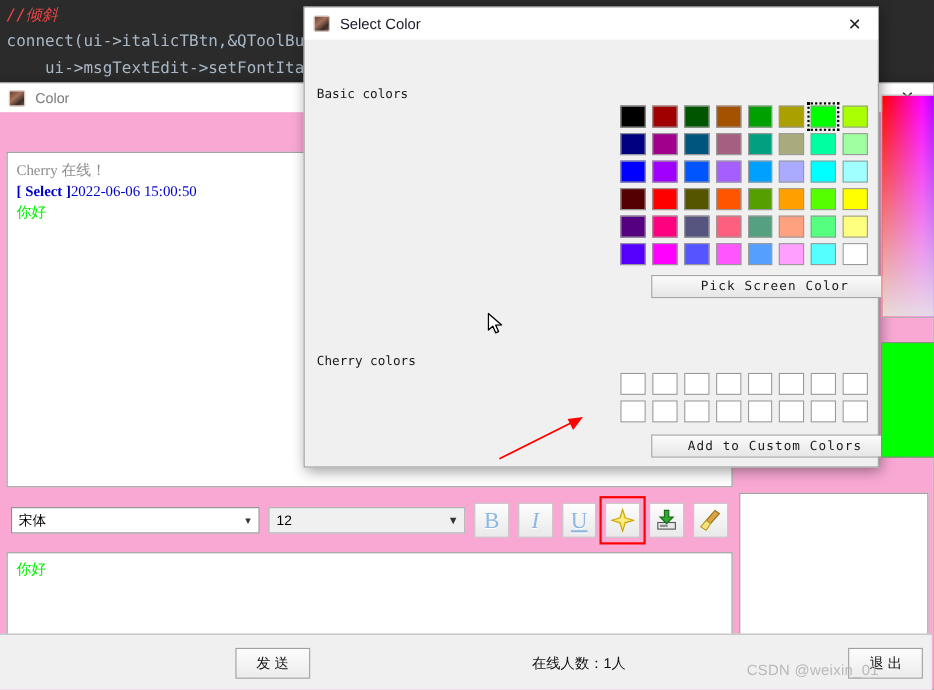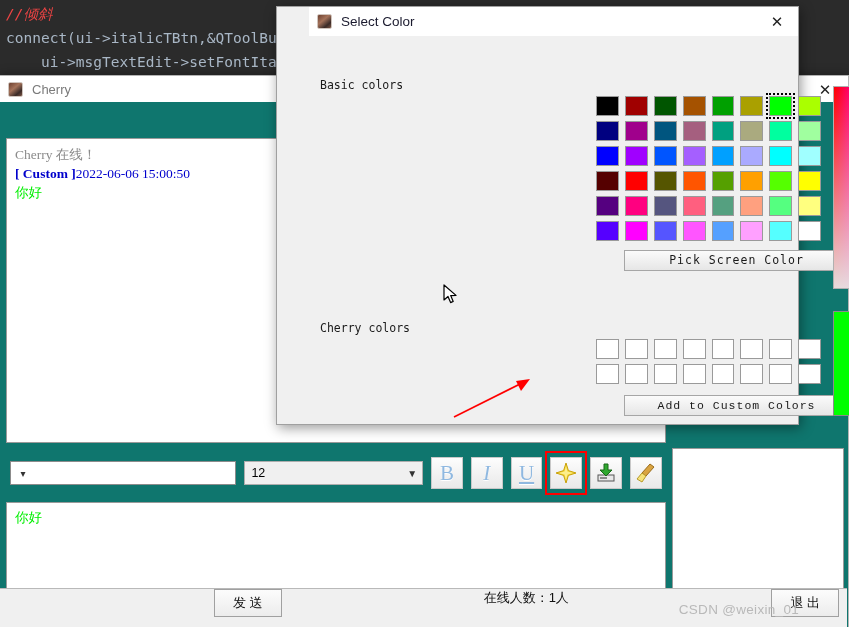--- a/index.html
+++ b/index.html
@@ -35,21 +35,21 @@
     width:15px; height:15px; border-radius:2px; flex:0 0 auto;
     background:linear-gradient(140deg,#6d4030 0%,#a4725a 40%,#3a2b28 75%,#7b5443 100%);
     border:1px solid #cfc4bd;
   }
   #cherry-title { margin-left:9px; color:#7a7a7a; font-size:13px; }
   #cherry-close {
     position:absolute; right:0; top:0; width:46px; height:26px;
     display:flex; align-items:center; justify-content:center;
     color:#222; font-size:15px; line-height:1; cursor:pointer;
   }
-  #cherry-body { position:relative; height:526px; background:#0f766e; padding:4px; }
+  #cherry-body { position:relative; height:526px; background:#f9a8d4; padding:4px; }
 
   
   #chat-display {
     position:absolute; left:6px; top:36px; width:660px; height:305px;
     background:#ffffff; border:1px solid #9a9a9a; overflow:hidden;
     padding:6px 8px; font-size:13.5px; line-height:19px;
   }
   #chat-display .sys { color:#8b8b8b; font-family:"Liberation Serif",serif; }
   #chat-display .hdr { color:#0000cc; font-family:"Liberation Serif",serif; font-weight:bold; }
   #chat-display .hdr .ts { font-weight:normal; color:#0000cc; }
@@ -92,43 +92,42 @@
     background:#fff; border:1px solid #9a9a9a; padding:6px 8px;
     color:#00ee00; font-size:13.5px; line-height:18px;
   }
   
   #user-list {
     position:absolute; left:672px; top:346px; width:172px; height:159px;
     background:#fff; border:1px solid #9a9a9a;
   }
   
   #status-bar {
-    position:absolute; left:0; bottom:0; width:847px; height:40px;
+    position:absolute; left:0; bottom:0; width:847px; height:52px;
     background:#f0f0f0; border-top:1px solid #b9b9b9;
-    display:flex; align-items:flex-start;
+    display:flex; align-items:center;
   }
   .pushbtn {
     background:linear-gradient(#fcfcfc,#ececec); border:1px solid #a0a0a0;
     padding:4px 18px; font-size:13px; color:#111; cursor:pointer;
     font-family:"Liberation Sans",sans-serif;
   }
   #send-button { margin-left:214px; }
   #online-count { margin-left:202px; font-size:13px; color:#111; }
   #exit-button { position:absolute; right:8px; }
   #csdn-watermark {
     position:absolute; right:48px; bottom:11px; color:#b9b9b9;
     font-size:13.5px; letter-spacing:.3px; pointer-events:none;
   }
 
   
   #select-color-dialog {
     position:absolute; left:276px; top:6px; width:523px; height:419px;
     background:#f0f0f0; border:1px solid #a0a0a0;
     box-shadow:2px 3px 12px rgba(0,0,0,.4);
-    padding-left:32px;
   }
   #dialog-titlebar {
     height:29px; background:#fff; display:flex; align-items:center;
     padding-left:8px; position:relative;
   }
   #dialog-icon {
     width:15px; height:15px; border-radius:2px;
     background:linear-gradient(140deg,#6d4030 0%,#a4725a 40%,#3a2b28 75%,#7b5443 100%);
     border:1px solid #cfc4bd;
   }
@@ -157,21 +156,21 @@
     font-family:"DejaVu Sans Mono","Liberation Mono",monospace;
     font-size:11.5px; color:#1a1a1a; cursor:pointer; letter-spacing:1px;margin-left:28px;
   }
   #pick-screen-color-button { left:287px; top:214px; width:225px; }
   #custom-colors-label { position:absolute; left:11px; top:285px; }
   #custom-colors-grid {
     position:absolute; left:287px; top:303px; width:225px;
     display:grid; grid-template-columns:repeat(8,1fr); gap:5px 6px;
   }
   .cswatch { height:20px; background:#fff; border:1px solid #9a9a9a; cursor:pointer; }
-  #add-custom-colors-button { left:287px; top:359px; width:225px;font-family:Liberation Mono, monospace; }
+  #add-custom-colors-button { left:287px; top:359px; width:225px; }
 
   #sv-gradient {
     position:absolute; left:524px; top:50px; width:220px; height:203px;
     border:1px solid #b0b0b0; overflow:hidden;
   }
   #sv-hue { position:absolute; inset:0;
     background:linear-gradient(to right,
       #ff0000 0%,#ff00ff 16.6%,#0000ff 33.3%,#00ffff 50%,
       #00ff00 66.6%,#ffff00 83.3%,#ff0000 100%);
   }
@@ -194,34 +193,35 @@
 <div id="code-editor"><span class="cm">//倾斜</span>
 <span class="id">connect(ui-&gt;italicTBtn,&amp;QToolButto</span>
 <span class="id">    ui-&gt;msgTextEdit-&gt;setFontItalic</span>
 <span class="id">    ui-&gt;msgTextEdit-&gt;setFocus();</span>
 <span class="id">});</span></div>
 
 <div id="cherry-window">
 
   <div id="cherry-titlebar">
     <div id="cherry-avatar"></div>
-    <div id="cherry-title">Cherry</div>
+    <div id="cherry-title">Color</div>
     <div id="cherry-close">✕</div>
   </div>
 
   <div id="cherry-body">
 
     <div id="chat-display">
       <div class="sys">Cherry 在线！</div>
-      <div class="hdr"><span>[ Custom ]</span><span class="ts">2022-06-06 15:00:50</span></div>
+      <div class="hdr"><span>[ Select ]</span><span class="ts">2022-06-06 15:00:50</span></div>
       <div class="msg">你好</div>
     </div>
 
     <div id="format-toolbar">
       <div class="combo" id="font-family-combo">
+        <span class="label">宋体</span>
         <span class="chev">▾</span>
       </div>
       <div class="combo" id="font-size-combo">
         <span class="label">12</span>
         <span class="chev">▼</span>
       </div>
       <div class="tbtn">
           <span class="g">B</span>
         </div>
       <div class="tbtn">

